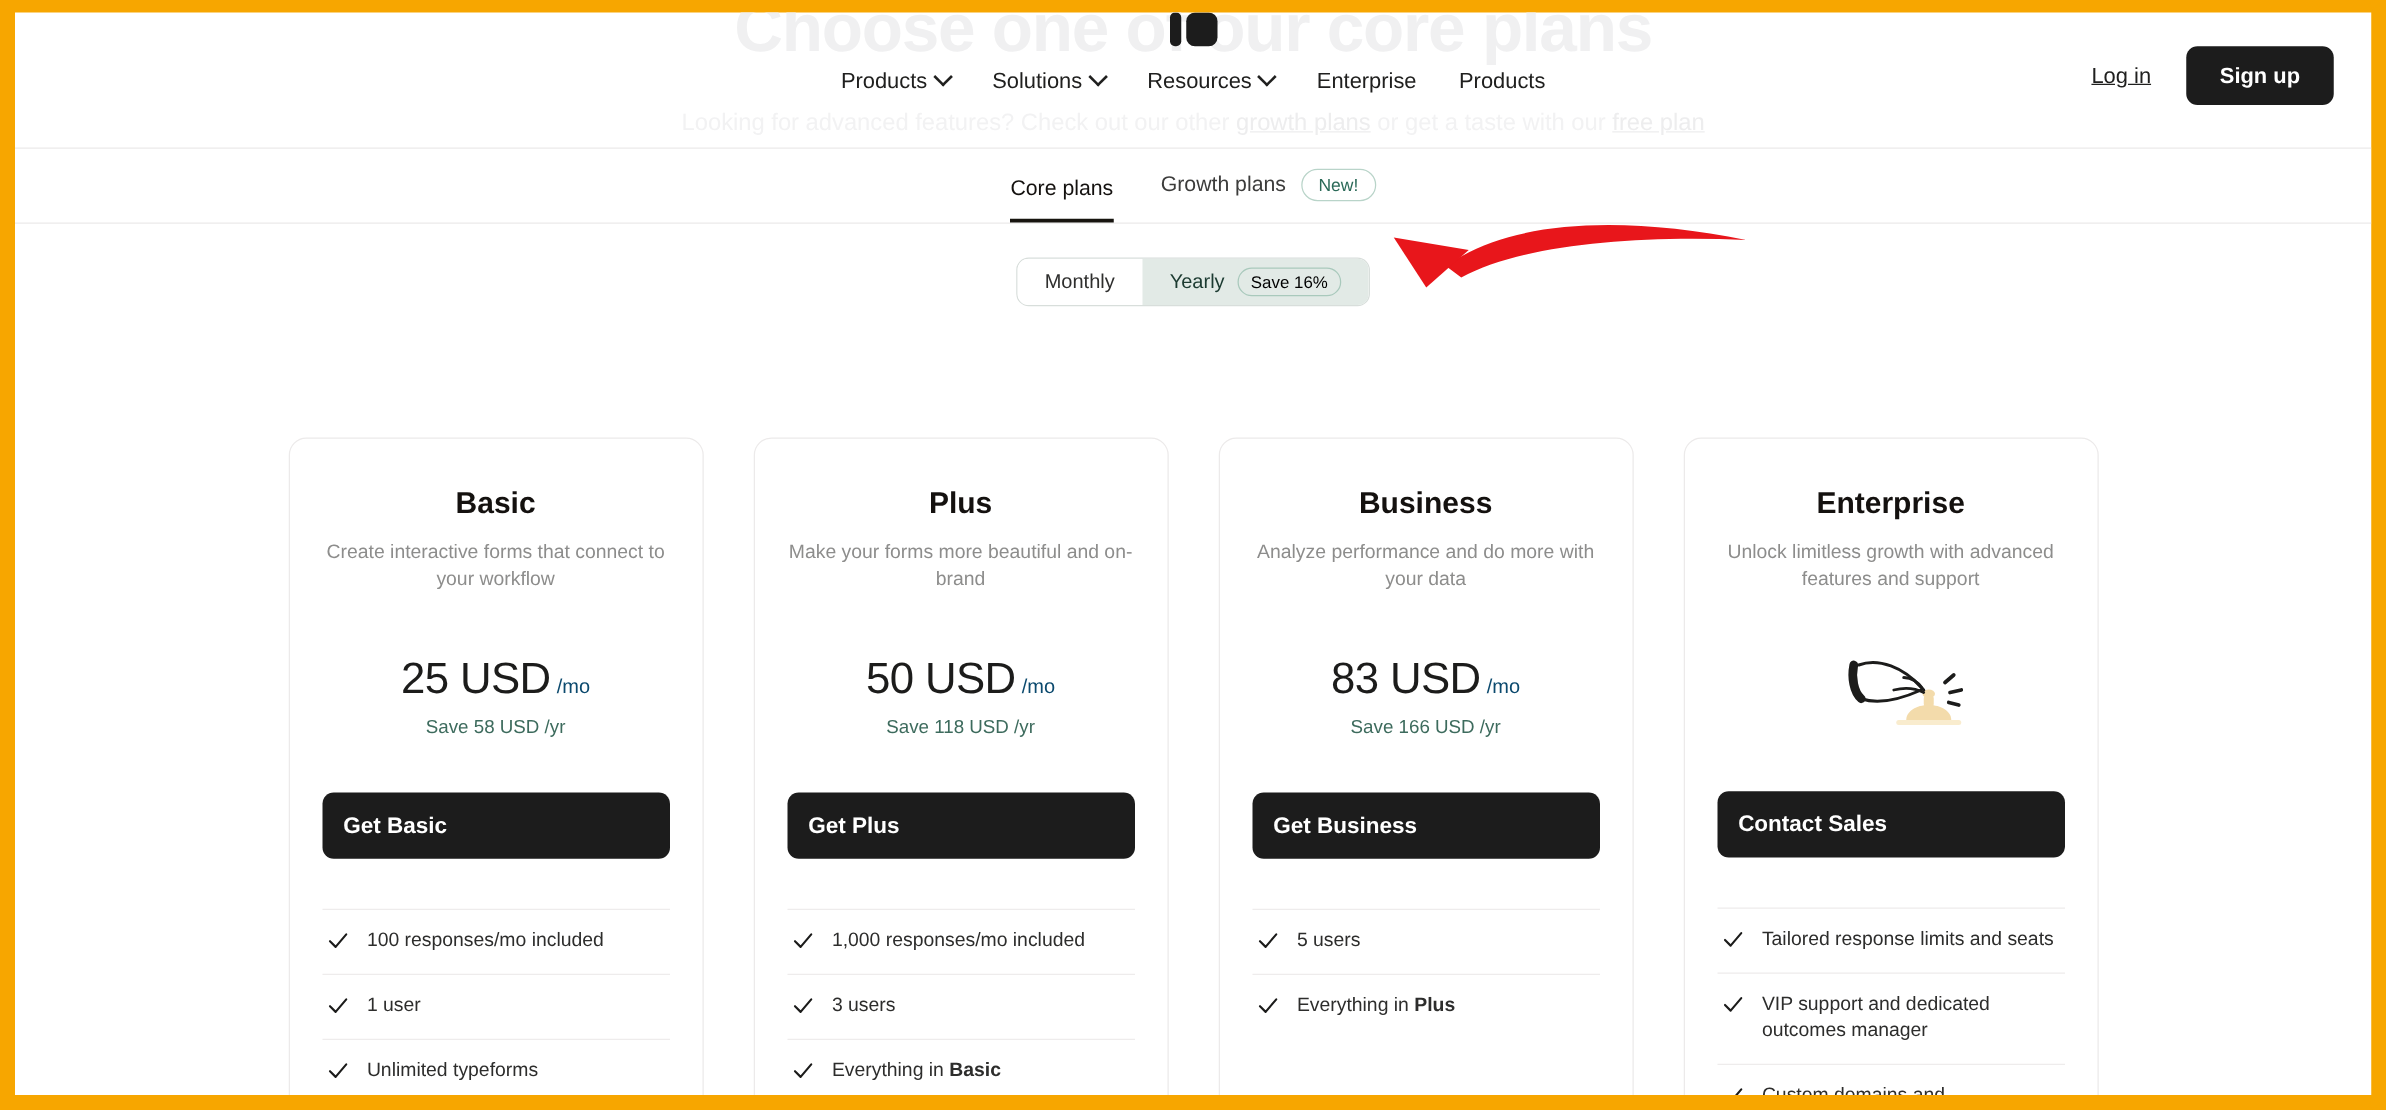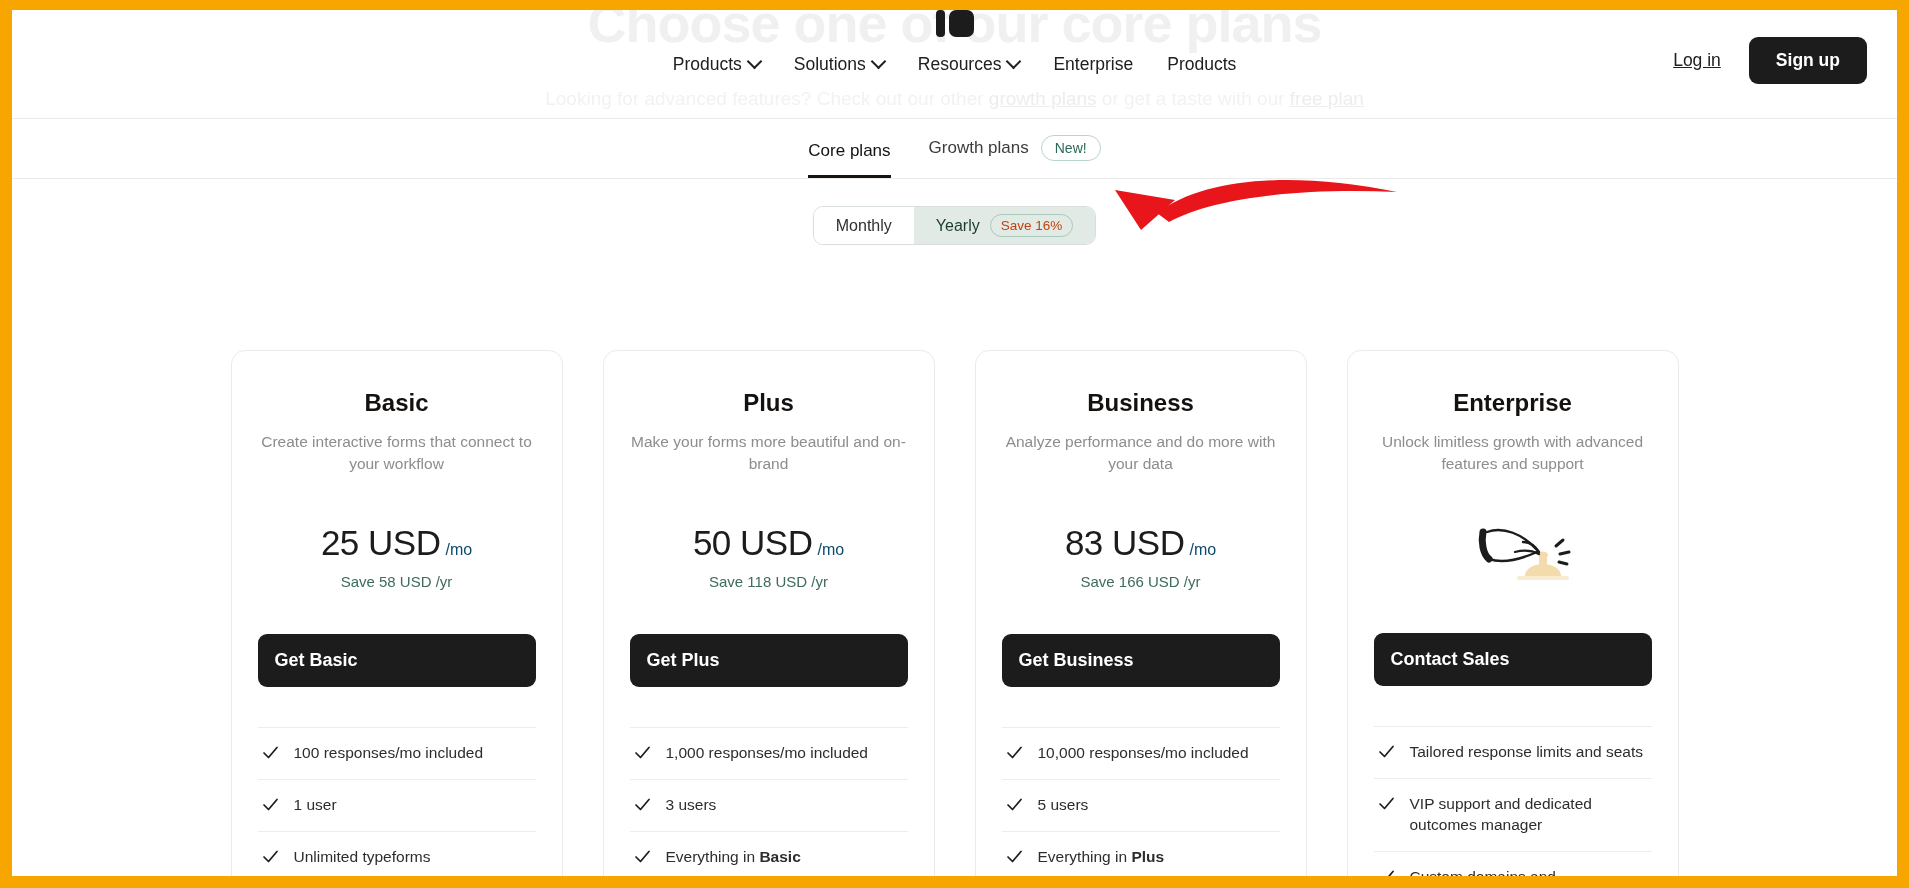--- a/index.html
+++ b/index.html
@@ -120,21 +120,21 @@
     height:39px;
   }
   .toggle-opt {
     display:flex; align-items:center; gap:10px;
     padding:0 22px;
     font-size:16px; color:#2f2f2e; cursor:pointer;
     background:#ffffff;
   }
   .toggle-opt.selected { background:#e2eae6; color:#1c3b31; }
   .save-badge {
-    font-size:13.5px; color:#c2410c;
+    font-size:13.5px; color:#000000;
     border:1px solid #a9c9bc;
     border-radius:16px;
     padding:3px 10px;
     background:transparent;
   }
 
   
   .arrow-svg {
     position:absolute; left:1085px; top:168px;
     width:310px; height:60px; z-index:9; pointer-events:none;
@@ -338,26 +338,20 @@
     <div class="card">
       <div class="card-name">Business</div>
       <div class="card-desc">Analyze performance and do more with your data</div>
       <div class="price-row">
         <span class="price-amount">83 USD</span>
         <span class="price-period">/mo</span>
       </div>
       <div class="price-save">Save 166 USD /yr</div>
       <button class="cta">Get Business</button>
       <div class="features">
-        <div class="feature">
-          <svg class="check" width="17" height="17" viewBox="0 0 17 17">
-              <path d="M2 9 L6.5 13.5 L15 3.5" stroke="#1c1c1b" stroke-width="1.7" fill="none" stroke-linecap="round" stroke-linejoin="round"></path>
-            </svg>
-          <span>10,000 responses/mo included</span>
-        </div>
         <div class="feature">
           <svg class="check" width="17" height="17" viewBox="0 0 17 17">
               <path d="M2 9 L6.5 13.5 L15 3.5" stroke="#1c1c1b" stroke-width="1.7" fill="none" stroke-linecap="round" stroke-linejoin="round"></path>
             </svg>
           <span>5 users</span>
         </div>
         <div class="feature">
           <svg class="check" width="17" height="17" viewBox="0 0 17 17">
               <path d="M2 9 L6.5 13.5 L15 3.5" stroke="#1c1c1b" stroke-width="1.7" fill="none" stroke-linecap="round" stroke-linejoin="round"></path>
             </svg>

